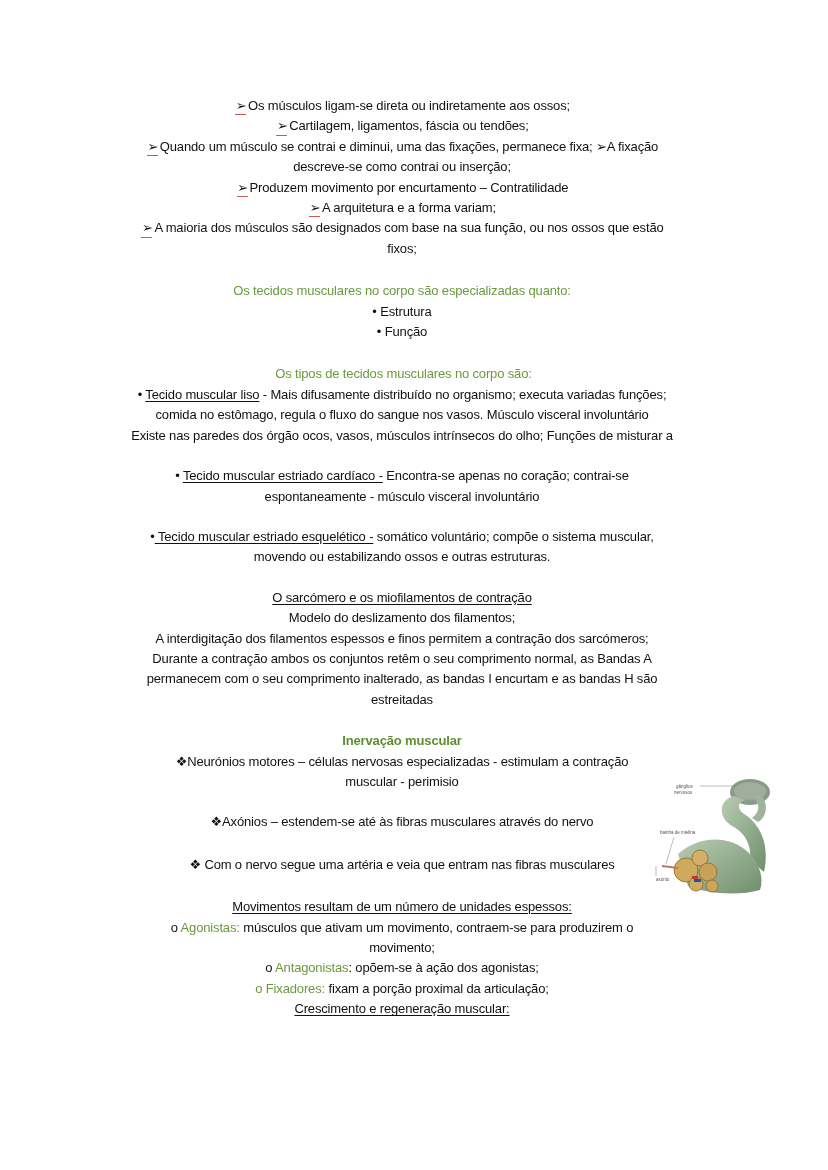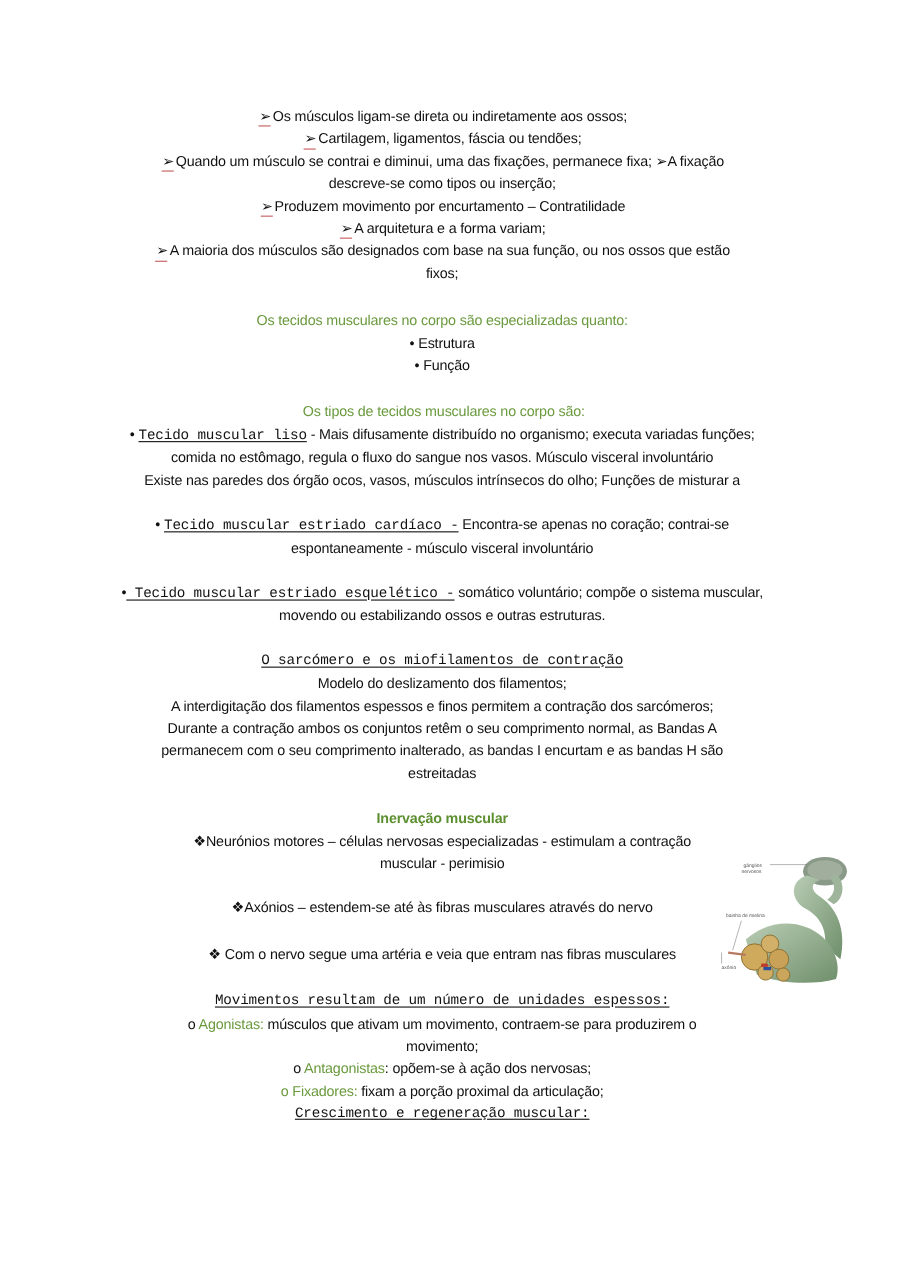--- a/index.html
+++ b/index.html
@@ -2,37 +2,37 @@
 <html><head>
 <meta charset="utf-8">
 <style>
   html, body { margin: 0; padding: 0; background: #ffffff; }
   body { width: 828px; height: 1170px; position: relative; overflow: hidden;
          font-family: "Liberation Sans", sans-serif; color: #111; }
   .page { position: absolute; left: 102px; top: 96px; width: 600px; font-size: 13px; line-height: 20.4px; letter-spacing: -0.15px; text-align: center; }
   .line { white-space: nowrap; display: block; }
   .green { color: #6a9a3e; }
   .green-bold { color: #5c8f2f; font-weight: bold; }
-  .ul { text-decoration: underline; text-underline-offset: 2px; font-family: Liberation Mono, monospace; }
+  .ul { text-decoration: underline; text-underline-offset: 2px; }
   .arrow { display: inline-block; width: 14px; position: relative; }
   .arrow::after { content: ""; position: absolute; left: 1px; bottom: 1px; width: 11px; height: 1px; background: #c45a5a; }
   .gap { height: 20px; }
   .figure { position: absolute; left: 648px; top: 774px; width: 128px; height: 124px; }
   .fig-label { position: absolute; font-size: 4.5px; color: #555; line-height: 5px; white-space: nowrap; }
 </style>
 </head>
 <body>
 
 <div class="page">
 
   <div>
     <span class="line"><span class="arrow">➢</span><span>Os músculos ligam-se direta ou indiretamente aos ossos;</span></span>
     <span class="line"><span class="arrow">➢</span><span>Cartilagem, ligamentos, fáscia ou tendões;</span></span>
     <span class="line"><span class="arrow">➢</span><span>Quando um músculo se contrai e diminui, uma das fixações, permanece fixa;</span> <span>➢</span><span>A fixação</span></span>
-    <span class="line">descreve-se como tipos ou inserção;</span>
+    <span class="line">descreve-se como contrai ou inserção;</span>
     <span class="line"><span class="arrow">➢</span><span>Produzem movimento por encurtamento – Contratilidade</span></span>
     <span class="line"><span class="arrow">➢</span><span>A arquitetura e a forma variam;</span></span>
     <span class="line"><span class="arrow">➢</span><span>A maioria dos músculos são designados com base na sua função, ou nos ossos que estão</span></span>
     <span class="line">fixos;</span>
   </div>
 
   <div class="gap" style="height:22px"></div>
 
   <div>
     <span class="line green">Os tecidos musculares no corpo são especializadas quanto:</span>
@@ -85,21 +85,21 @@
 
     <span class="line"><span>❖</span> <span>Com o nervo segue uma artéria e veia que entram nas fibras musculares</span></span>
   </div>
 
   <div class="gap" style="height:22px"></div>
 
   <div>
     <span class="line ul">Movimentos resultam de um número de unidades espessos:</span>
     <span class="line"><span>o</span> <span class="green">Agonistas:</span><span> músculos que ativam um movimento, contraem-se para produzirem o</span></span>
     <span class="line">movimento;</span>
-    <span class="line"><span>o</span> <span class="green">Antagonistas</span><span>: opõem-se à ação dos nervosas;</span></span>
+    <span class="line"><span>o</span> <span class="green">Antagonistas</span><span>: opõem-se à ação dos agonistas;</span></span>
     <span class="line"><span class="green">o Fixadores:</span><span> fixam a porção proximal da articulação;</span></span>
     <span class="line ul">Crescimento e regeneração muscular:</span>
   </div>
 </div>
 
 <div class="figure">
   <svg width="128" height="124" viewBox="0 0 128 124">
     <defs>
       <linearGradient id="ng" x1="0" y1="0" x2="1" y2="1">
         <stop offset="0" stop-color="#b9ccb4"></stop>

